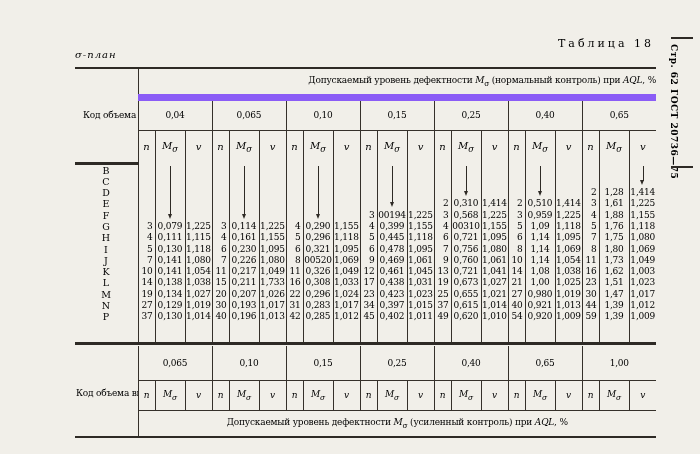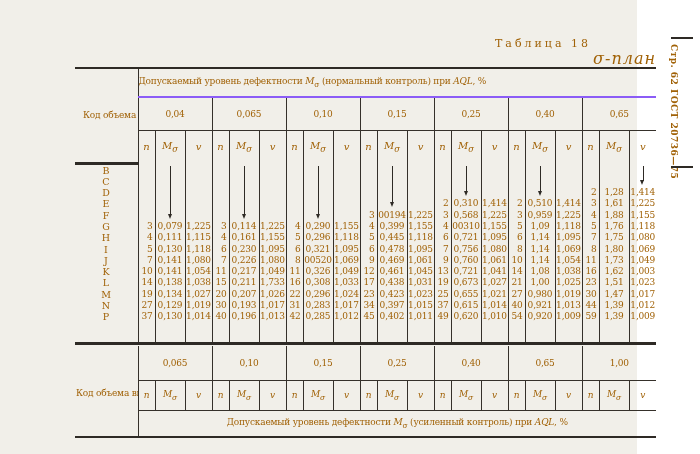--- a/index.html
+++ b/index.html
@@ -1,36 +1,36 @@
 <!DOCTYPE html>
 <html><head>
 <meta charset="utf-8">
 <style>
   *{box-sizing:border-box;margin:0;padding:0}
   html,body{width:700px;height:454px;overflow:hidden}
-  .canvas{position:relative;width:637px;height:454px;background:#f1efe9;
-          font-family:"DejaVu Serif",serif;color:#a16207}
+  .canvas{position:relative;width:700px;height:454px;background:#f1efe9;
+          font-family:"DejaVu Serif",serif;color:#000000}
 
   .lbl-table{position:absolute;top:37px;right:46px;font-size:11px;letter-spacing:3px}
-  .lbl-plan{position:absolute;top:49px;left:75px;width:581px;text-align:right;
-            font-size:16px;letter-spacing:1px;font-style:italic}
+  .lbl-plan{position:absolute;top:49px;left:75px;width:581px;text-align:left;
+            font-size:10px;letter-spacing:1px;font-style:italic}
 
   .margin-text{position:absolute;left:669px;top:44px;height:120px;writing-mode:vertical-rl;
                font-size:9px;font-weight:bold;white-space:nowrap;letter-spacing:.5px}
   .margin-rule{position:absolute;left:671px;width:22px;height:2px;background:#2e2a25}
   .mr-top{top:37px}
   .mr-bottom{top:166px}
 
   table.tbl{position:absolute;left:75px;border-collapse:collapse;table-layout:fixed;width:581px}
   .tbl td{font-size:9px;white-space:nowrap;overflow:hidden;vertical-align:middle;letter-spacing:-.2px}
 
   .tbl-top{top:67px;border-top:2px solid #2e2a25;border-bottom:3px solid #2e2a25}
   .code-head{border-right:1px solid #35302a;border-bottom:3px solid #2e2a25;
              text-align:center;font-size:9px;line-height:1.25;white-space:normal;padding:0 8px}
-  .span-head{height:29px;border-bottom:2px solid #8b5cf6;text-align:left;font-size:9.5px;letter-spacing:0}
+  .span-head{height:29px;border-bottom:7px solid #8b5cf6;text-align:right;font-size:9.5px;letter-spacing:0}
   .grp{height:33px;border-left:1px solid #35302a;border-bottom:1px solid #35302a;
        text-align:center;font-size:10px;letter-spacing:.5px}
   .h3 td,.sh{height:33px;border-left:1px solid #35302a;text-align:center;
              font-style:italic;font-size:10px;letter-spacing:0}
   .h3 td{border-bottom:3px solid #2e2a25}
   .tbl-top .h3 td{border-bottom:none}
   .dr td{height:11.3px;line-height:11.3px}
   .dr .code{text-align:center;font-size:9.5px;letter-spacing:.5px}
   td.d{border-left:1px solid #35302a}
   td.cn{text-align:right;padding-right:2px}

